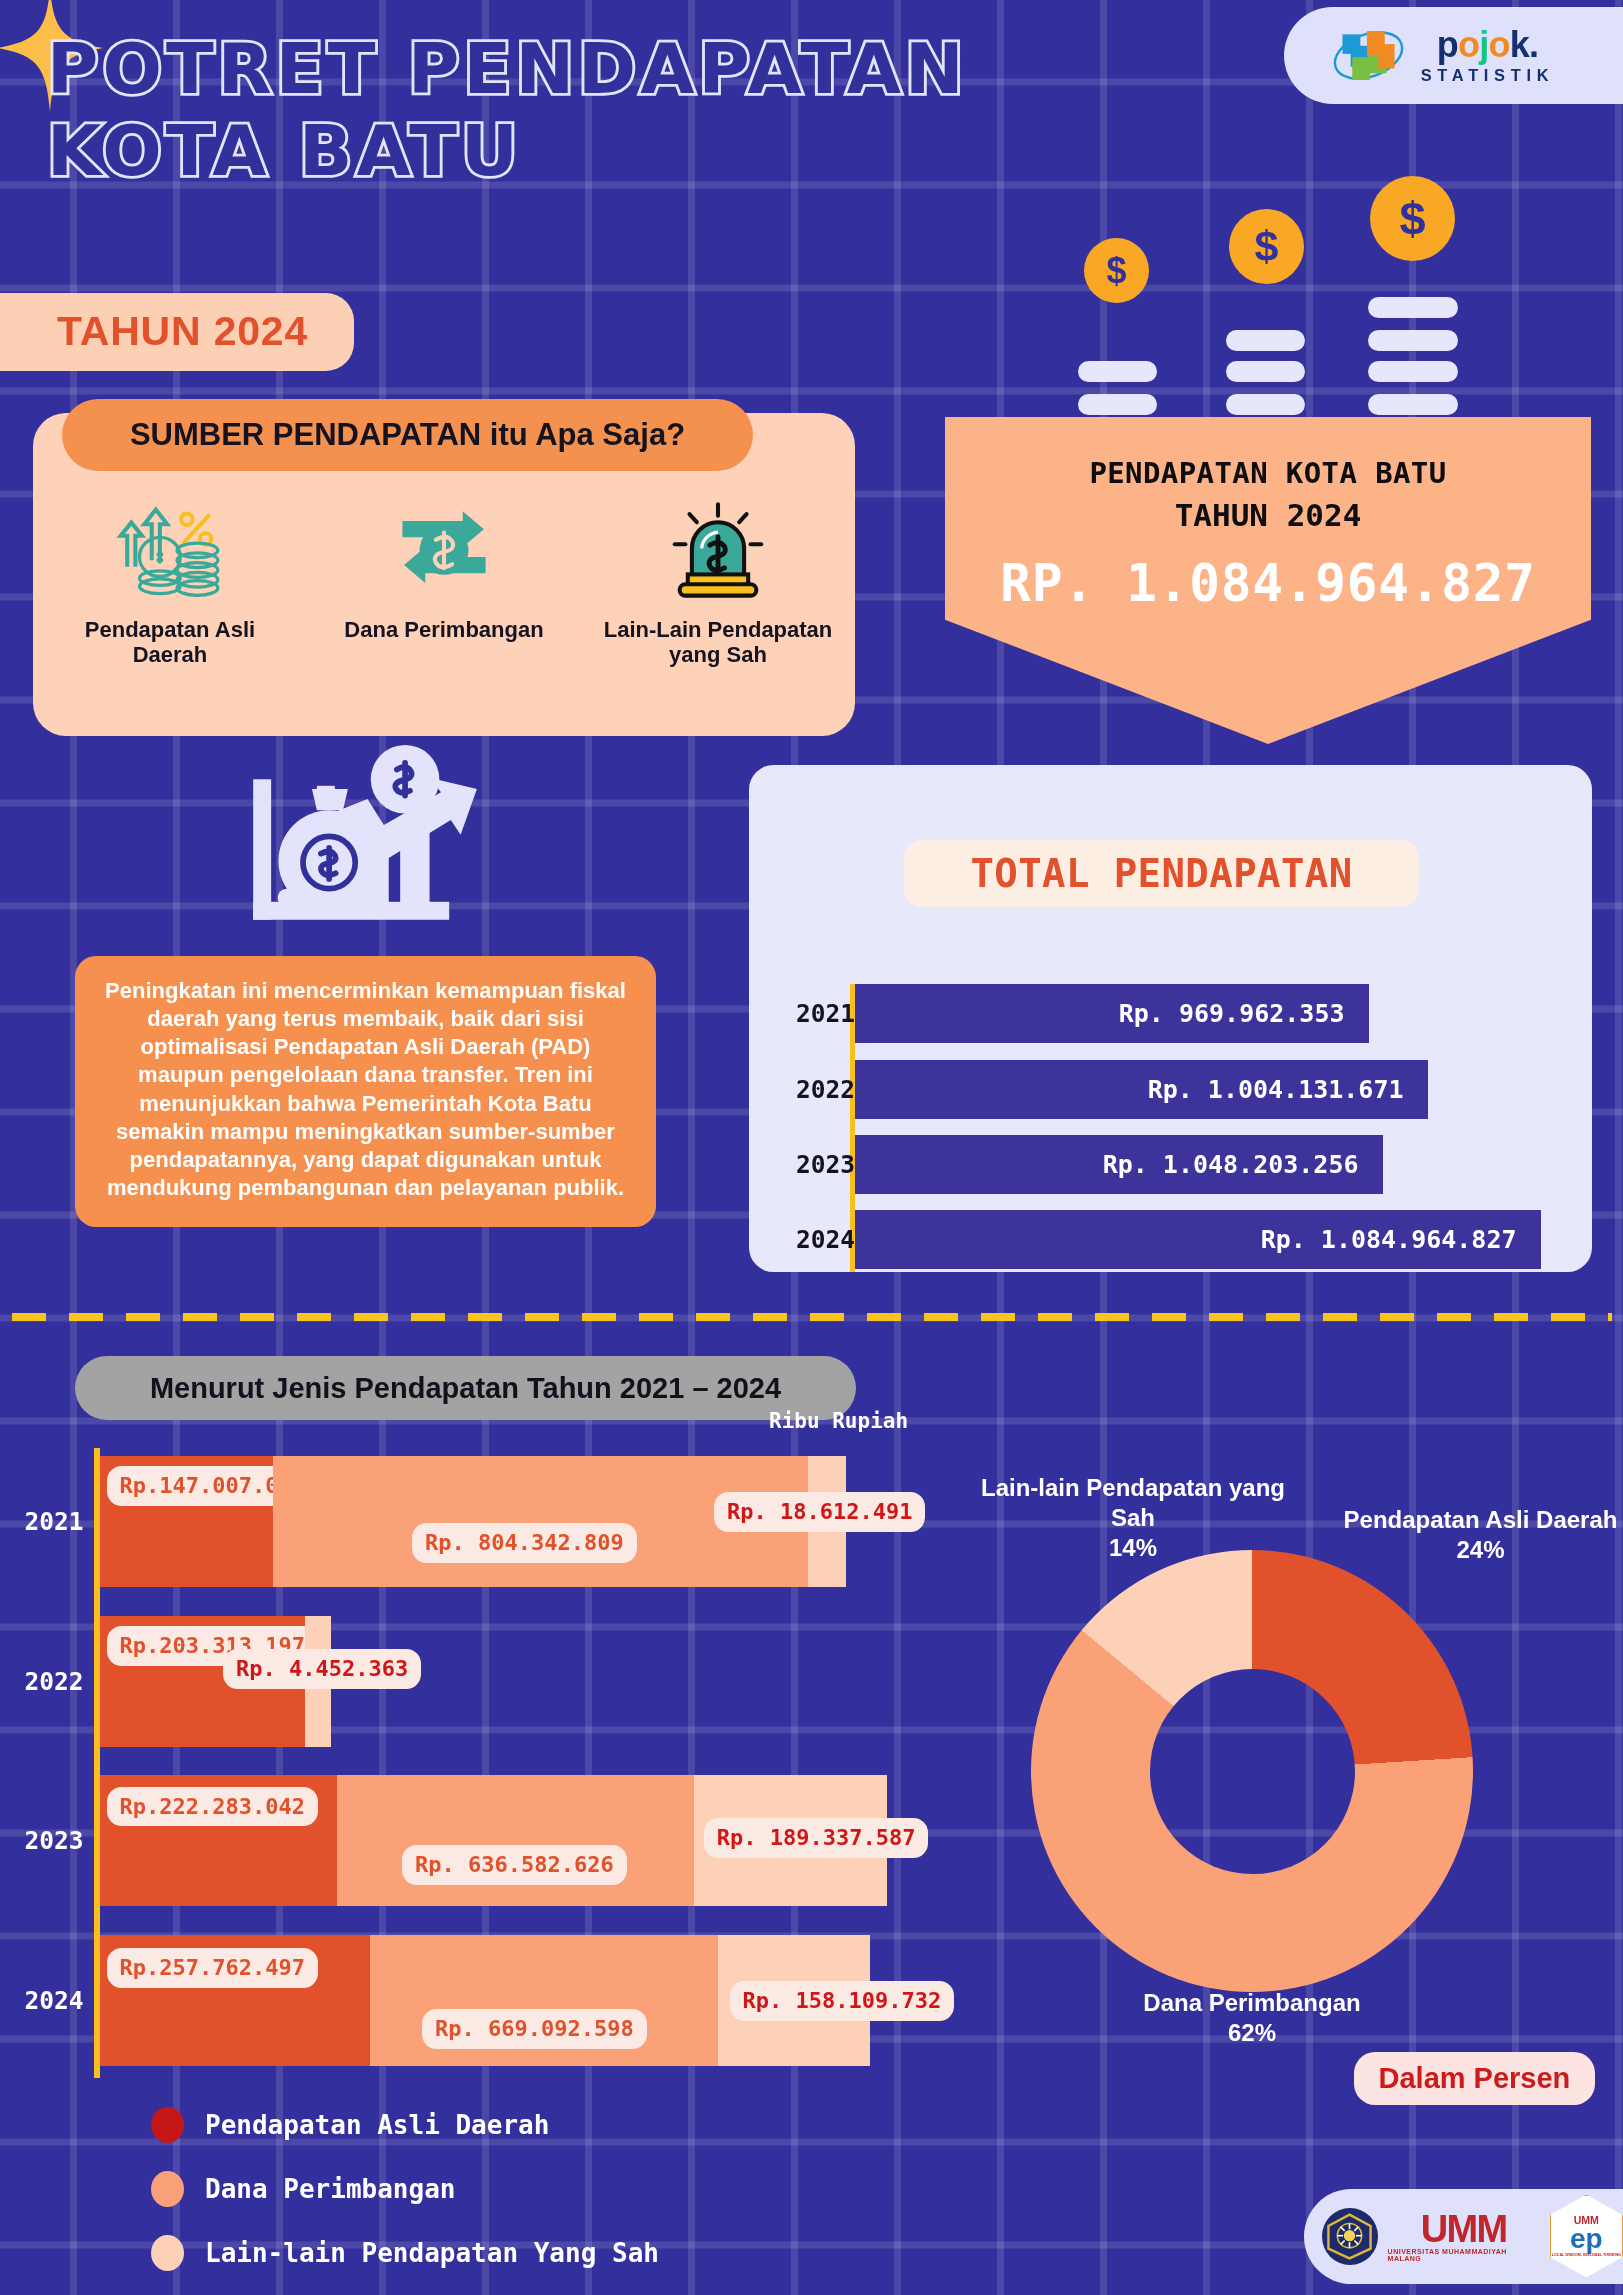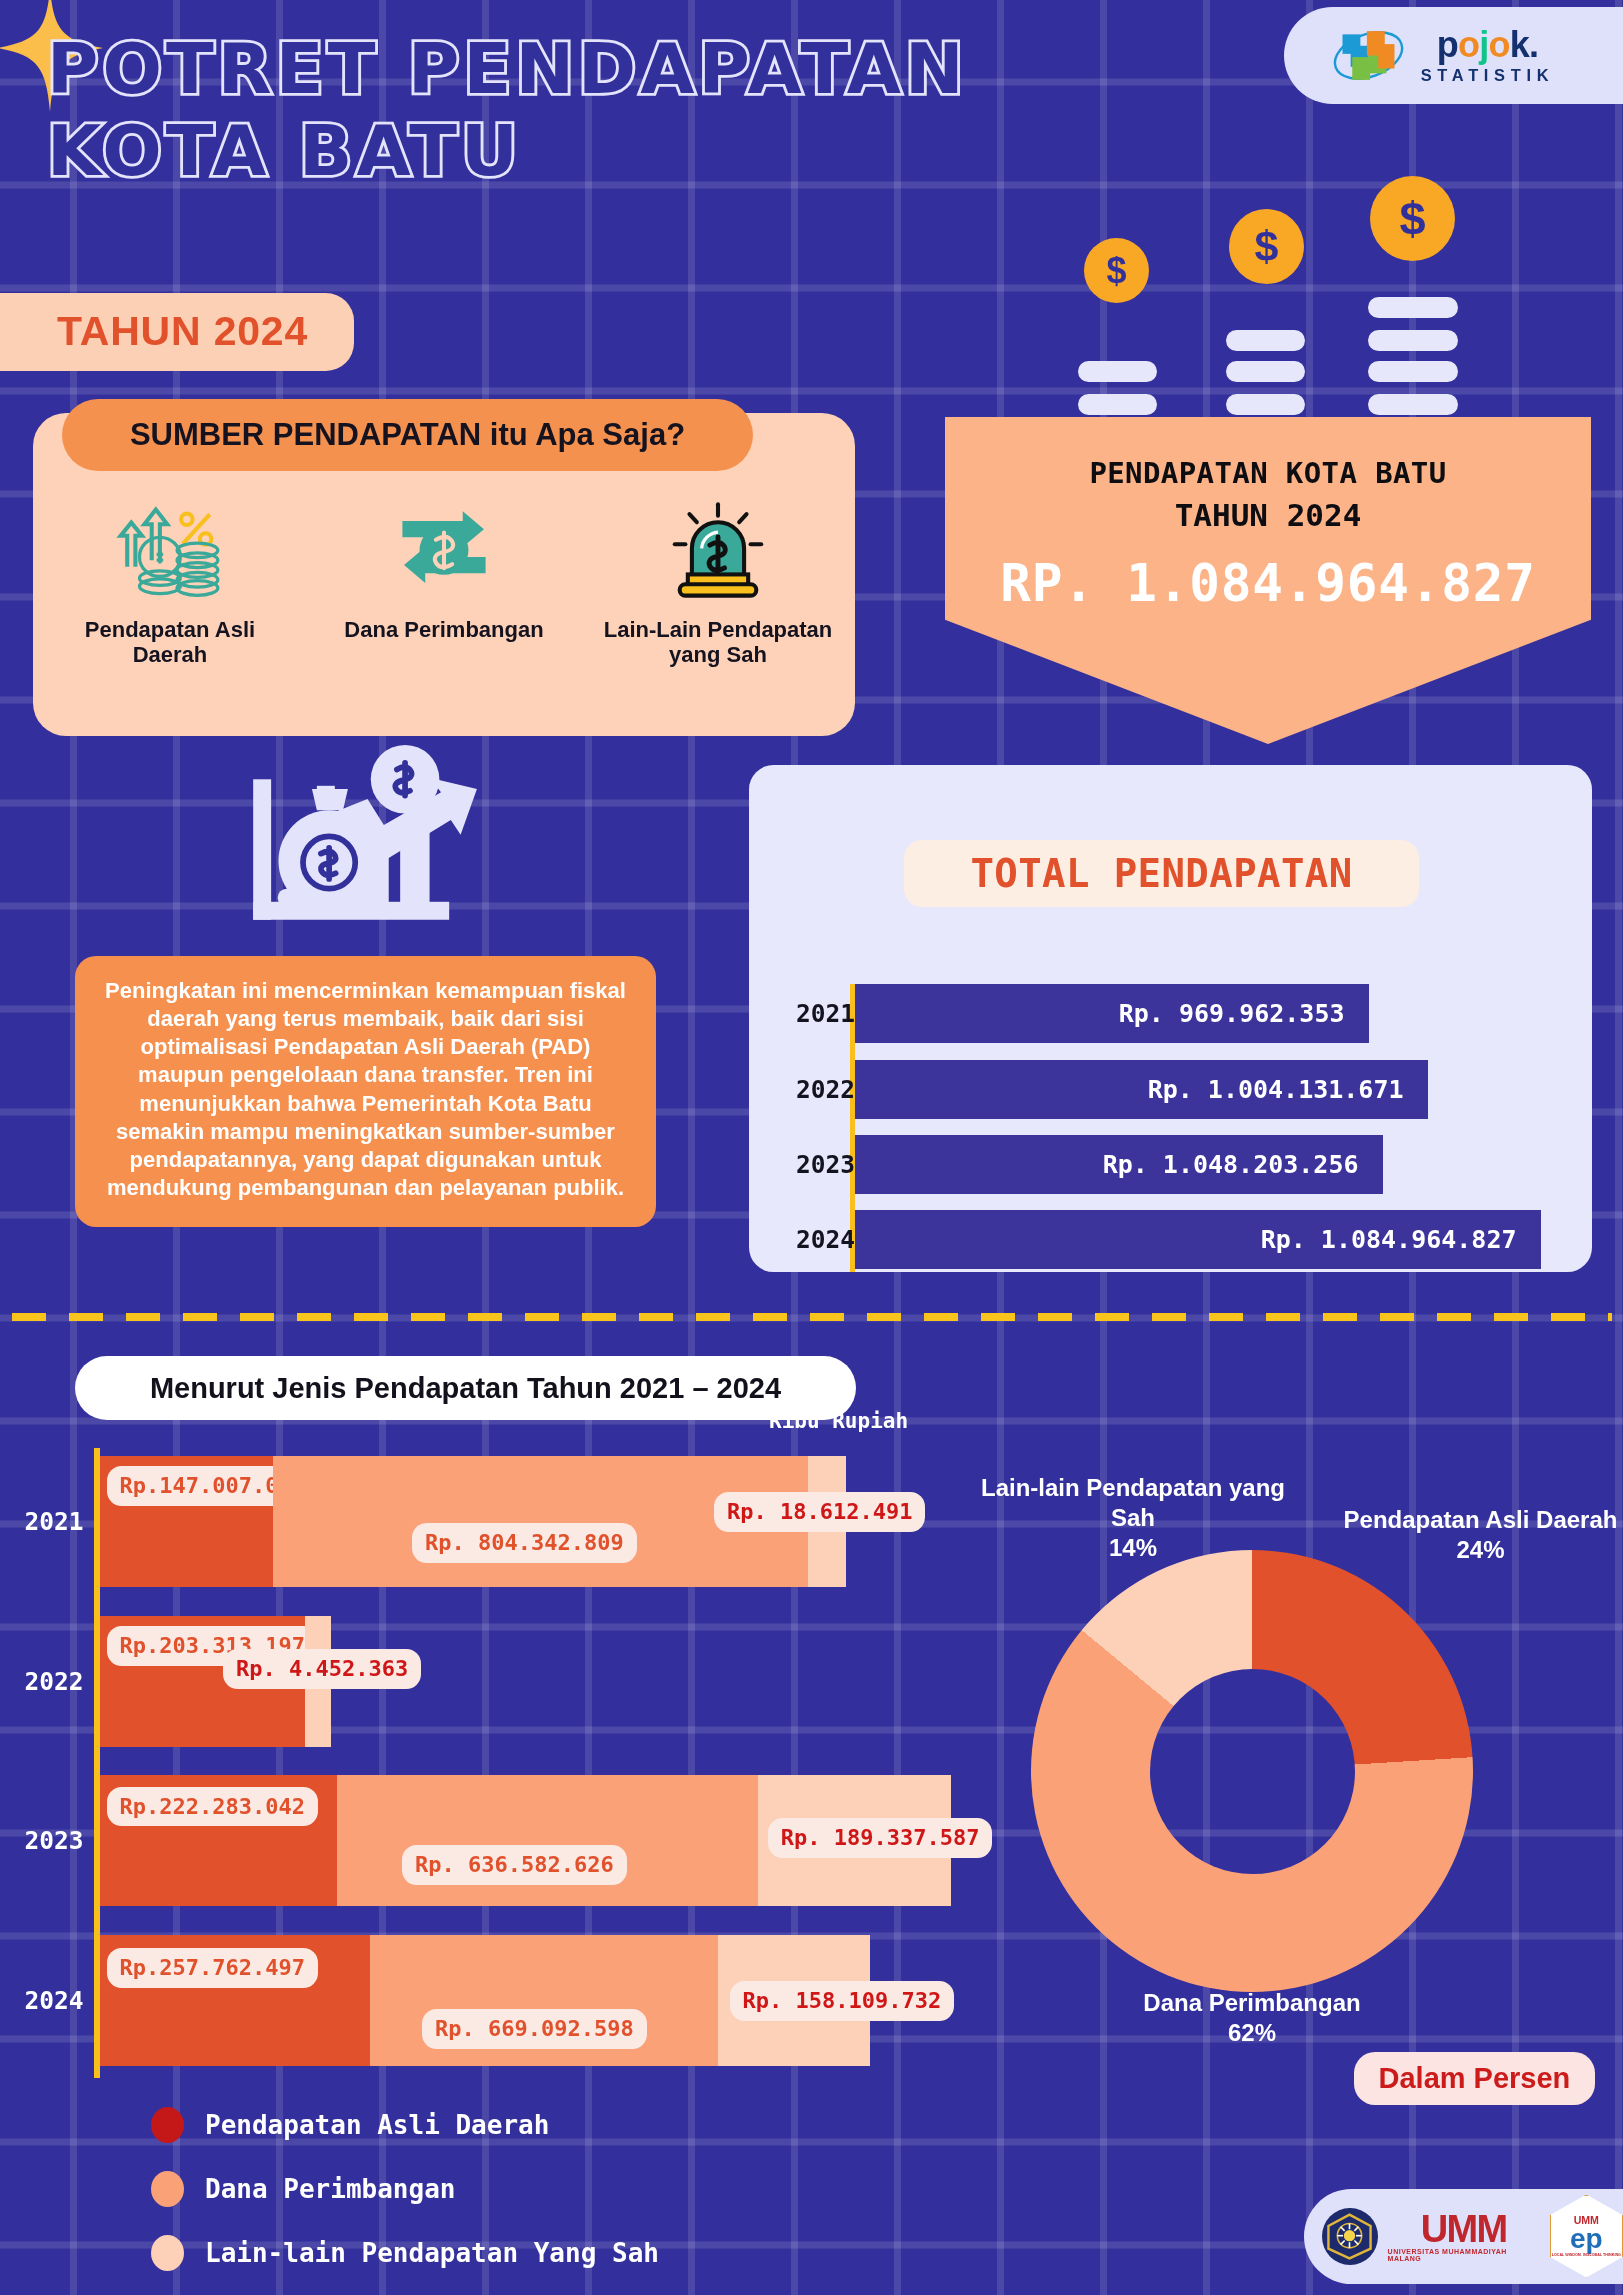--- a/index.html
+++ b/index.html
@@ -134,21 +134,21 @@
 
   
   #divider{
     position:absolute; left:11.5px; top:1313px; width:1600px; height:8.2px;
     background:repeating-linear-gradient(to right,#f9c51d 0 34px, transparent 34px 57px);
   }
 
   
   #jenis-head{
     position:absolute; left:75px; top:1356px; width:781px; height:64px;
-    background:#ffffff; border-radius:33px;
+    background:#a3a3a3; border-radius:33px;
     display:flex;align-items:center;justify-content:center;
     color:#13121c; font-size:29px; font-weight:700;
   }
   #ribu{ position:absolute; left:769px; top:1409px; font-size:21px; font-weight:800; color:#fff;
          font-family:"DejaVu Sans Mono", monospace;}
   #stack-axis{ position:absolute; left:94px; top:1448px; width:5.7px; height:630px; background:#f9bf1d;}
   .sb-group{ position:absolute; left:0; width:900px;}
   .sb-year{ position:absolute; left:24.5px; font-size:24.5px; font-weight:800; color:#ffffff;
             font-family:"DejaVu Sans Mono", monospace;}
   .sb-bar{ position:absolute; left:100px; height:131px; display:flex; }
@@ -408,21 +408,21 @@
     </div>
   </div>
 </div>
 
 <div class="sb-group" style="top:1775px;">
   <div class="sb-year" style="top:51px;">2023</div>
   <div class="sb-bar">
     <div class="seg pad" style="width:237px;">
       <div class="chip pad-chip" style="left:6.5px;top:11.5px;">Rp.222.283.042</div>
     </div>
-    <div class="seg dana" style="width:421px;text-decoration:underline;">
+    <div class="seg dana" style="width:357px;text-decoration:underline;">
       <div class="chip dana-chip" style="left:65px;top:70px;">Rp. 636.582.626</div>
     </div>
     <div class="seg lain" style="width:193px;">
       <div class="chip" style="left:9.8px;top:43px;">Rp. 189.337.587</div>
     </div>
   </div>
 </div>
 
 <div class="sb-group" style="top:1935px;">
   <div class="sb-year" style="top:51px;">2024</div>

